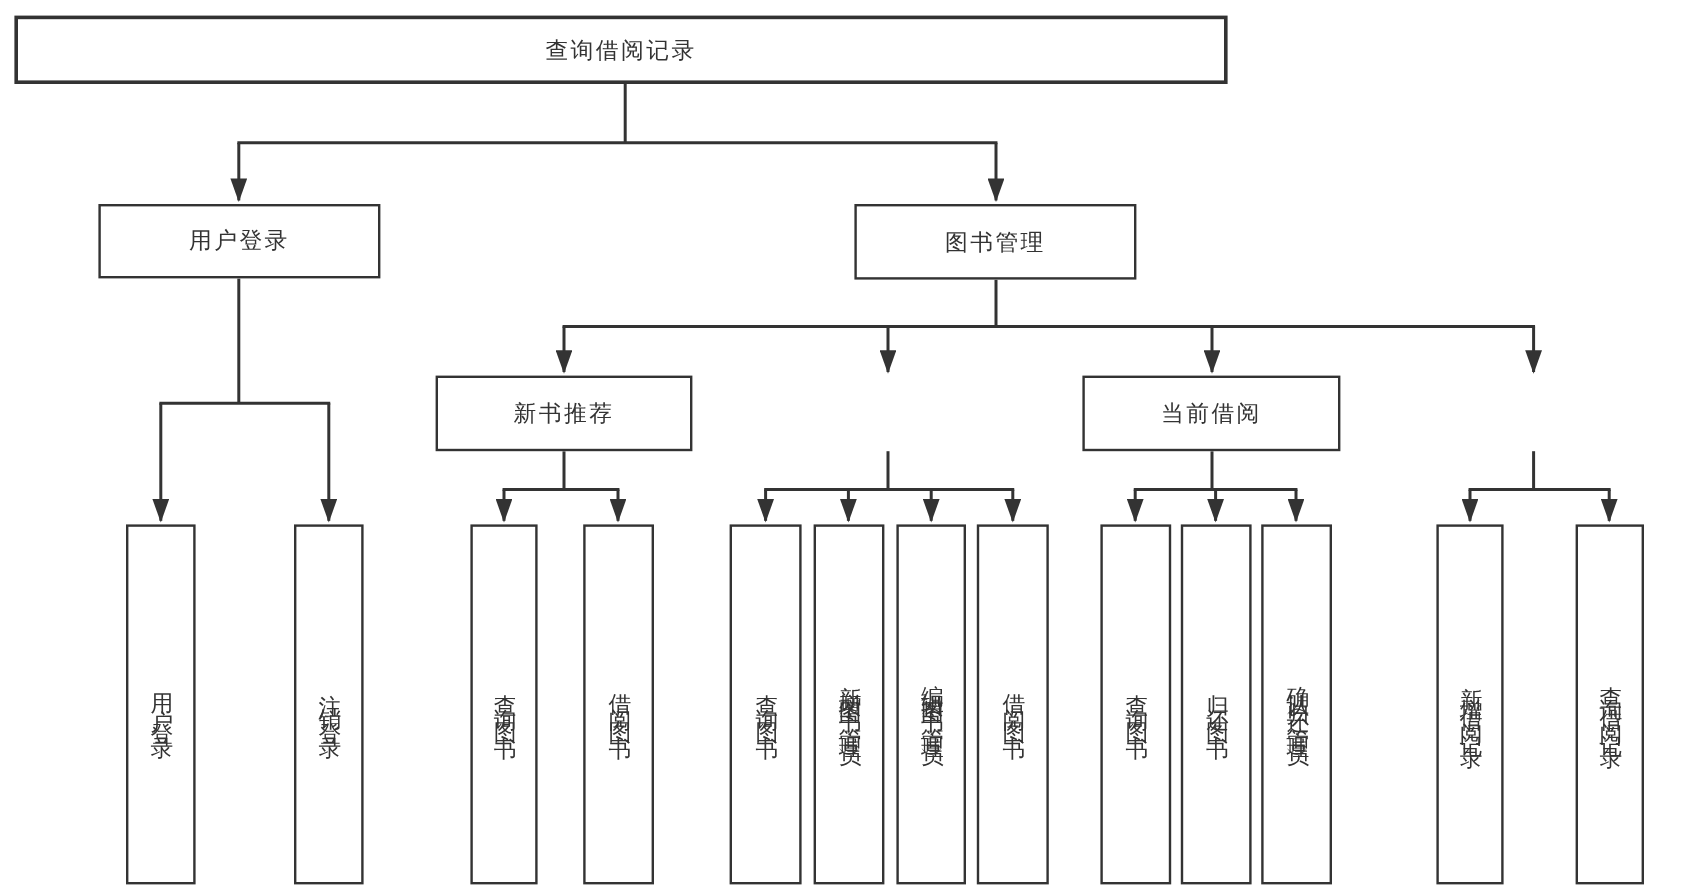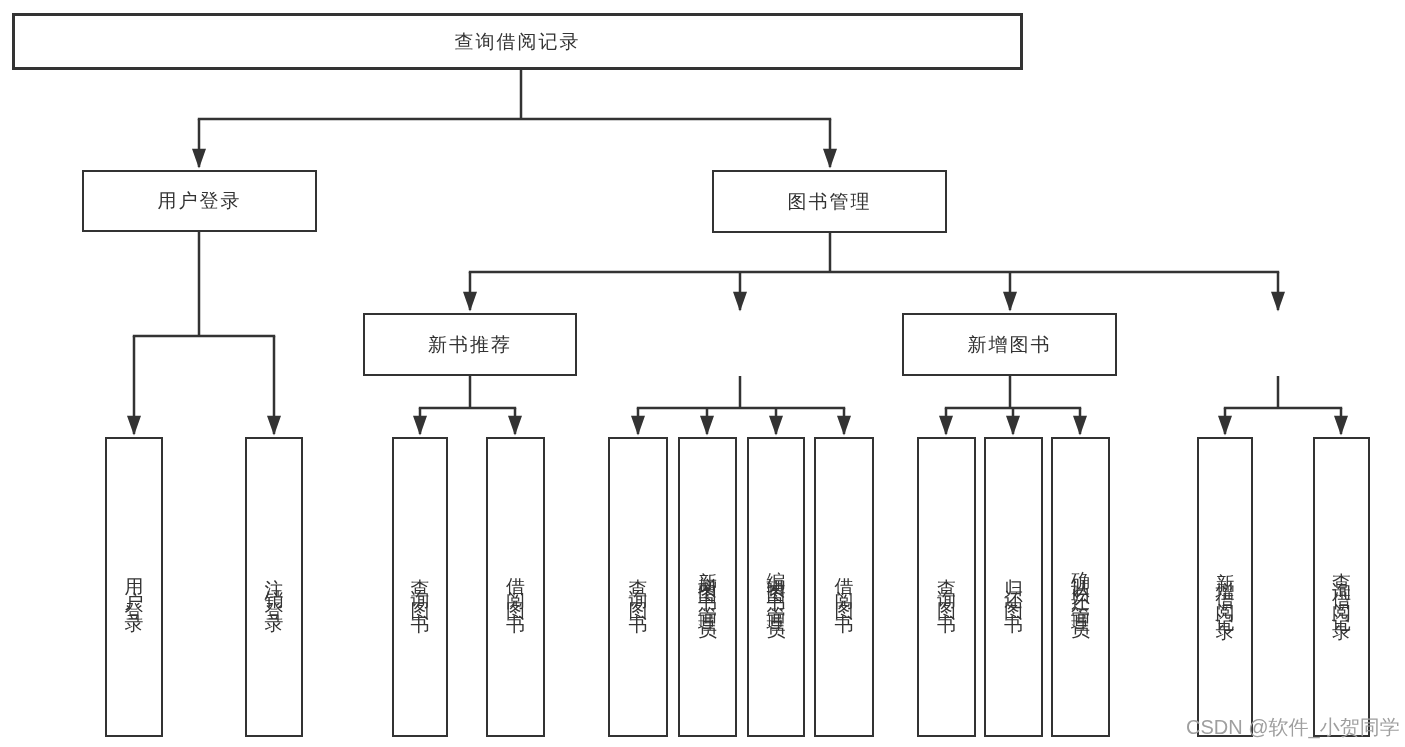--- a/index.html
+++ b/index.html
@@ -119,21 +119,21 @@
     <span class="hlabel">用户登录</span>
   </div>
   <div class="node" style="left:363px;top:313px;width:214px;height:63px">
     <span class="hlabel">新书推荐</span>
   </div>
 
   <div class="node" style="left:712px;top:170px;width:235px;height:63px">
     <span class="hlabel">图书管理</span>
   </div>
   <div class="node" style="left:902px;top:313px;width:215px;height:63px">
-    <span class="hlabel">新增图书</span>
+    <span class="hlabel">当前借阅</span>
   </div>
 
   <div class="node" style="left:105px;top:437px;width:58px;height:300px">
     <span class="vlabel v4">用户登录</span>
   </div>
   <div class="node" style="left:245px;top:437px;width:58px;height:300px">
     <span class="vlabel v4">注销登录</span>
   </div>
 
   <div class="node" style="left:392px;top:437px;width:56px;height:300px">
@@ -166,15 +166,14 @@
     <span class="vlabel v10">确认归还（管理员）</span>
   </div>
 
   <div class="node" style="left:1197px;top:437px;width:56px;height:300px">
     <span class="vlabel v6">新增借阅记录</span>
   </div>
   <div class="node" style="left:1313px;top:437px;width:57px;height:300px">
     <span class="vlabel v6">查询借阅记录</span>
   </div>
 
-  <div class="watermark">CSDN @软件_小贺同学</div>
 
 </div>
 
 </body></html>

